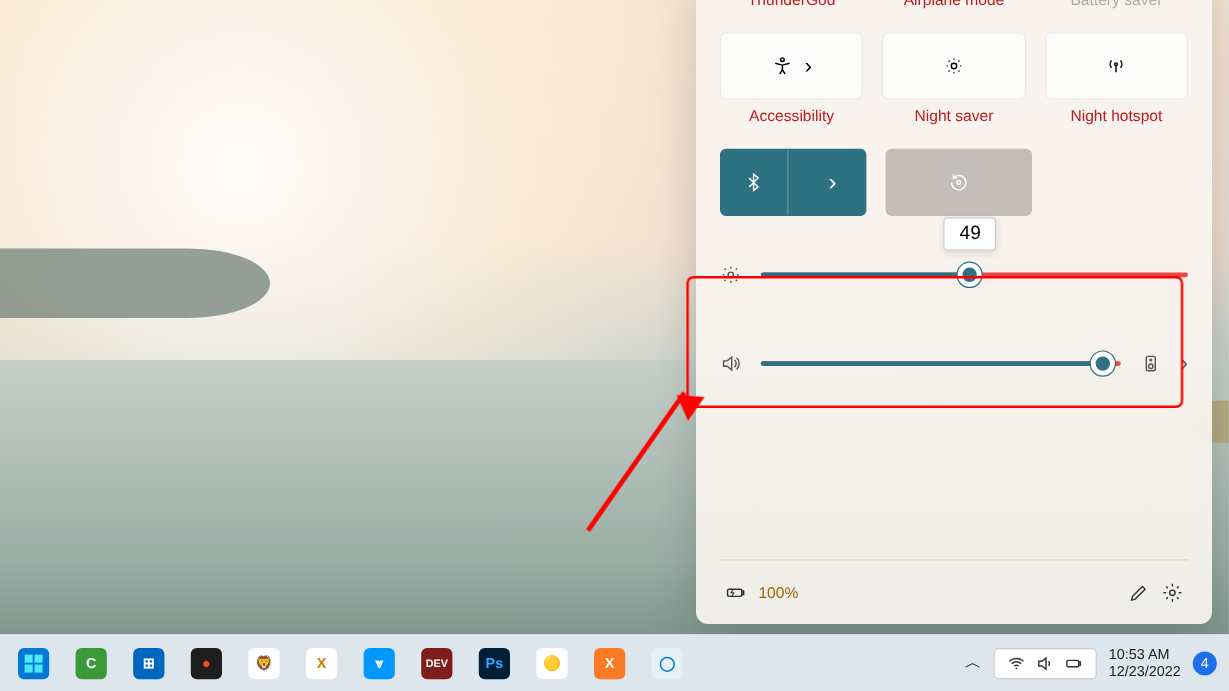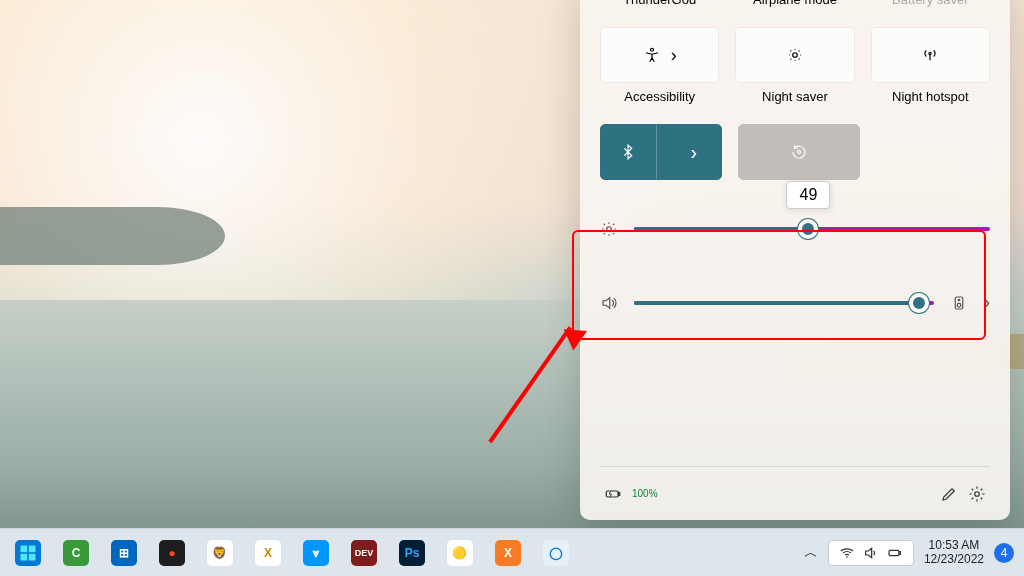--- a/index.html
+++ b/index.html
@@ -43,27 +43,27 @@
     border:1px solid rgba(0,0,0,.08);
     display:flex; align-items:center; justify-content:center; gap:10px;
     cursor:pointer;
   }
   .tile.active { background:#2e7180; border-color:#2e7180; color:#fff; }
   .tile.split { padding:0; }
   .tile.split .half { flex:1; display:flex; align-items:center; justify-content:center; height:100%; }
   .tile.split .half:first-child { border-right:1px solid rgba(255,255,255,.25); }
   .tile.muted { background:#c3bdb9; border-color:#c3bdb9; color:#fff; }
   .tile-label-row { display:flex; gap:16px; margin-bottom:20px; }
-  .tile-label { width:122px; text-align:center; font-size:13px; color:#000000; }
+  .tile-label { width:122px; text-align:center; font-size:13px; color:#b91c1c; }
   .tile-label.disabled { color:#aaa; }
 
   .slider-block { position:relative; margin:30px 0 10px 0; }
   .slider-row { display:flex; align-items:center; gap:16px; padding:4px 0; }
   .slider-track {
-    flex:1; height:4px; background:#a21caf; border-radius:4px; position:relative;
+    flex:1; height:4px; background:#ef4444; border-radius:4px; position:relative;
   }
   .slider-fill { position:absolute; left:0; top:0; bottom:0; background:#2e7180; border-radius:4px; }
   .slider-thumb {
     position:absolute; top:50%; width:20px; height:20px; border-radius:50%;
     background:#2e7180; border:4px solid #fff; transform:translate(-50%,-50%);
     box-shadow:0 0 0 1px #2e7180;
   }
   .tooltip {
     position:absolute; top:-42px; left:50%; transform:translateX(-50%);
     background:#fff; border:1px solid #ccc; border-radius:4px;
@@ -94,21 +94,21 @@
   .task-icons { display:flex; align-items:center; gap:8px; padding-left:8px; }
   .task-icon {
     width:40px; height:40px; border-radius:4px; display:flex; align-items:center; justify-content:center;
     font-size:20px;
   }
   .task-icon.app { background:transparent; }
   .square { width:26px; height:26px; border-radius:5px; display:flex; align-items:center; justify-content:center; color:#fff; font-size:12px; font-weight:700; }
 
   .tray { margin-left:auto; display:flex; align-items:center; gap:10px; padding-right:10px; font-size:12px; color:#222; }
   .tray .tray-pill { background:#fff; border:1px solid #ccc; border-radius:4px; padding:4px 10px; display:flex; gap:8px; align-items:center; }
-  .tray .clock { line-height:1.15; text-align:center; }
+  .tray .clock { line-height:1.15; text-align:left; }
   .tray .badge { width:20px; height:20px; border-radius:50%; background:#1f6feb; color:#fff; font-size:12px; display:flex; align-items:center; justify-content:center; }
 
   .ico { width:18px; height:18px; fill:none; stroke:currentColor; stroke-width:1.6; }
   .ico-sm { width:16px; height:16px; }
   .chev::before{content:"›"; font-size:18px;}
 </style>
 </head>
 <body>
 
 <div class="wallpaper"></div>
@@ -205,21 +205,21 @@
       <span class="chev" style="color:#555"></span>
     </div>
   </div>
 
   <div class="footer">
     <svg class="ico" viewBox="0 0 24 24" style="color:#333">
         <rect x="3" y="8" width="16" height="8" rx="2"></rect>
         <rect x="19" y="10" width="2" height="4"></rect>
         <path d="M9 8l-2 4h3l-2 4" stroke-width="1.2"></path>
       </svg>
-    <span style="font-size:10px;color:#15803d">100%</span>
+    <span style="font-size:13px;color:#a16207">100%</span>
     <div class="spacer"></div>
     <svg class="ico" viewBox="0 0 24 24" style="color:#333">
         <path d="M4 20l4-1 11-11-3-3L5 16l-1 4z"></path>
       </svg>
     <svg class="ico" viewBox="0 0 24 24" style="color:#333">
         <circle cx="12" cy="12" r="3"></circle>
         <path d="M12 2v3M12 19v3M2 12h3M19 12h3M5 5l2 2M17 17l2 2M5 19l2-2M17 7l2-2"></path>
       </svg>
   </div>
 </div>

